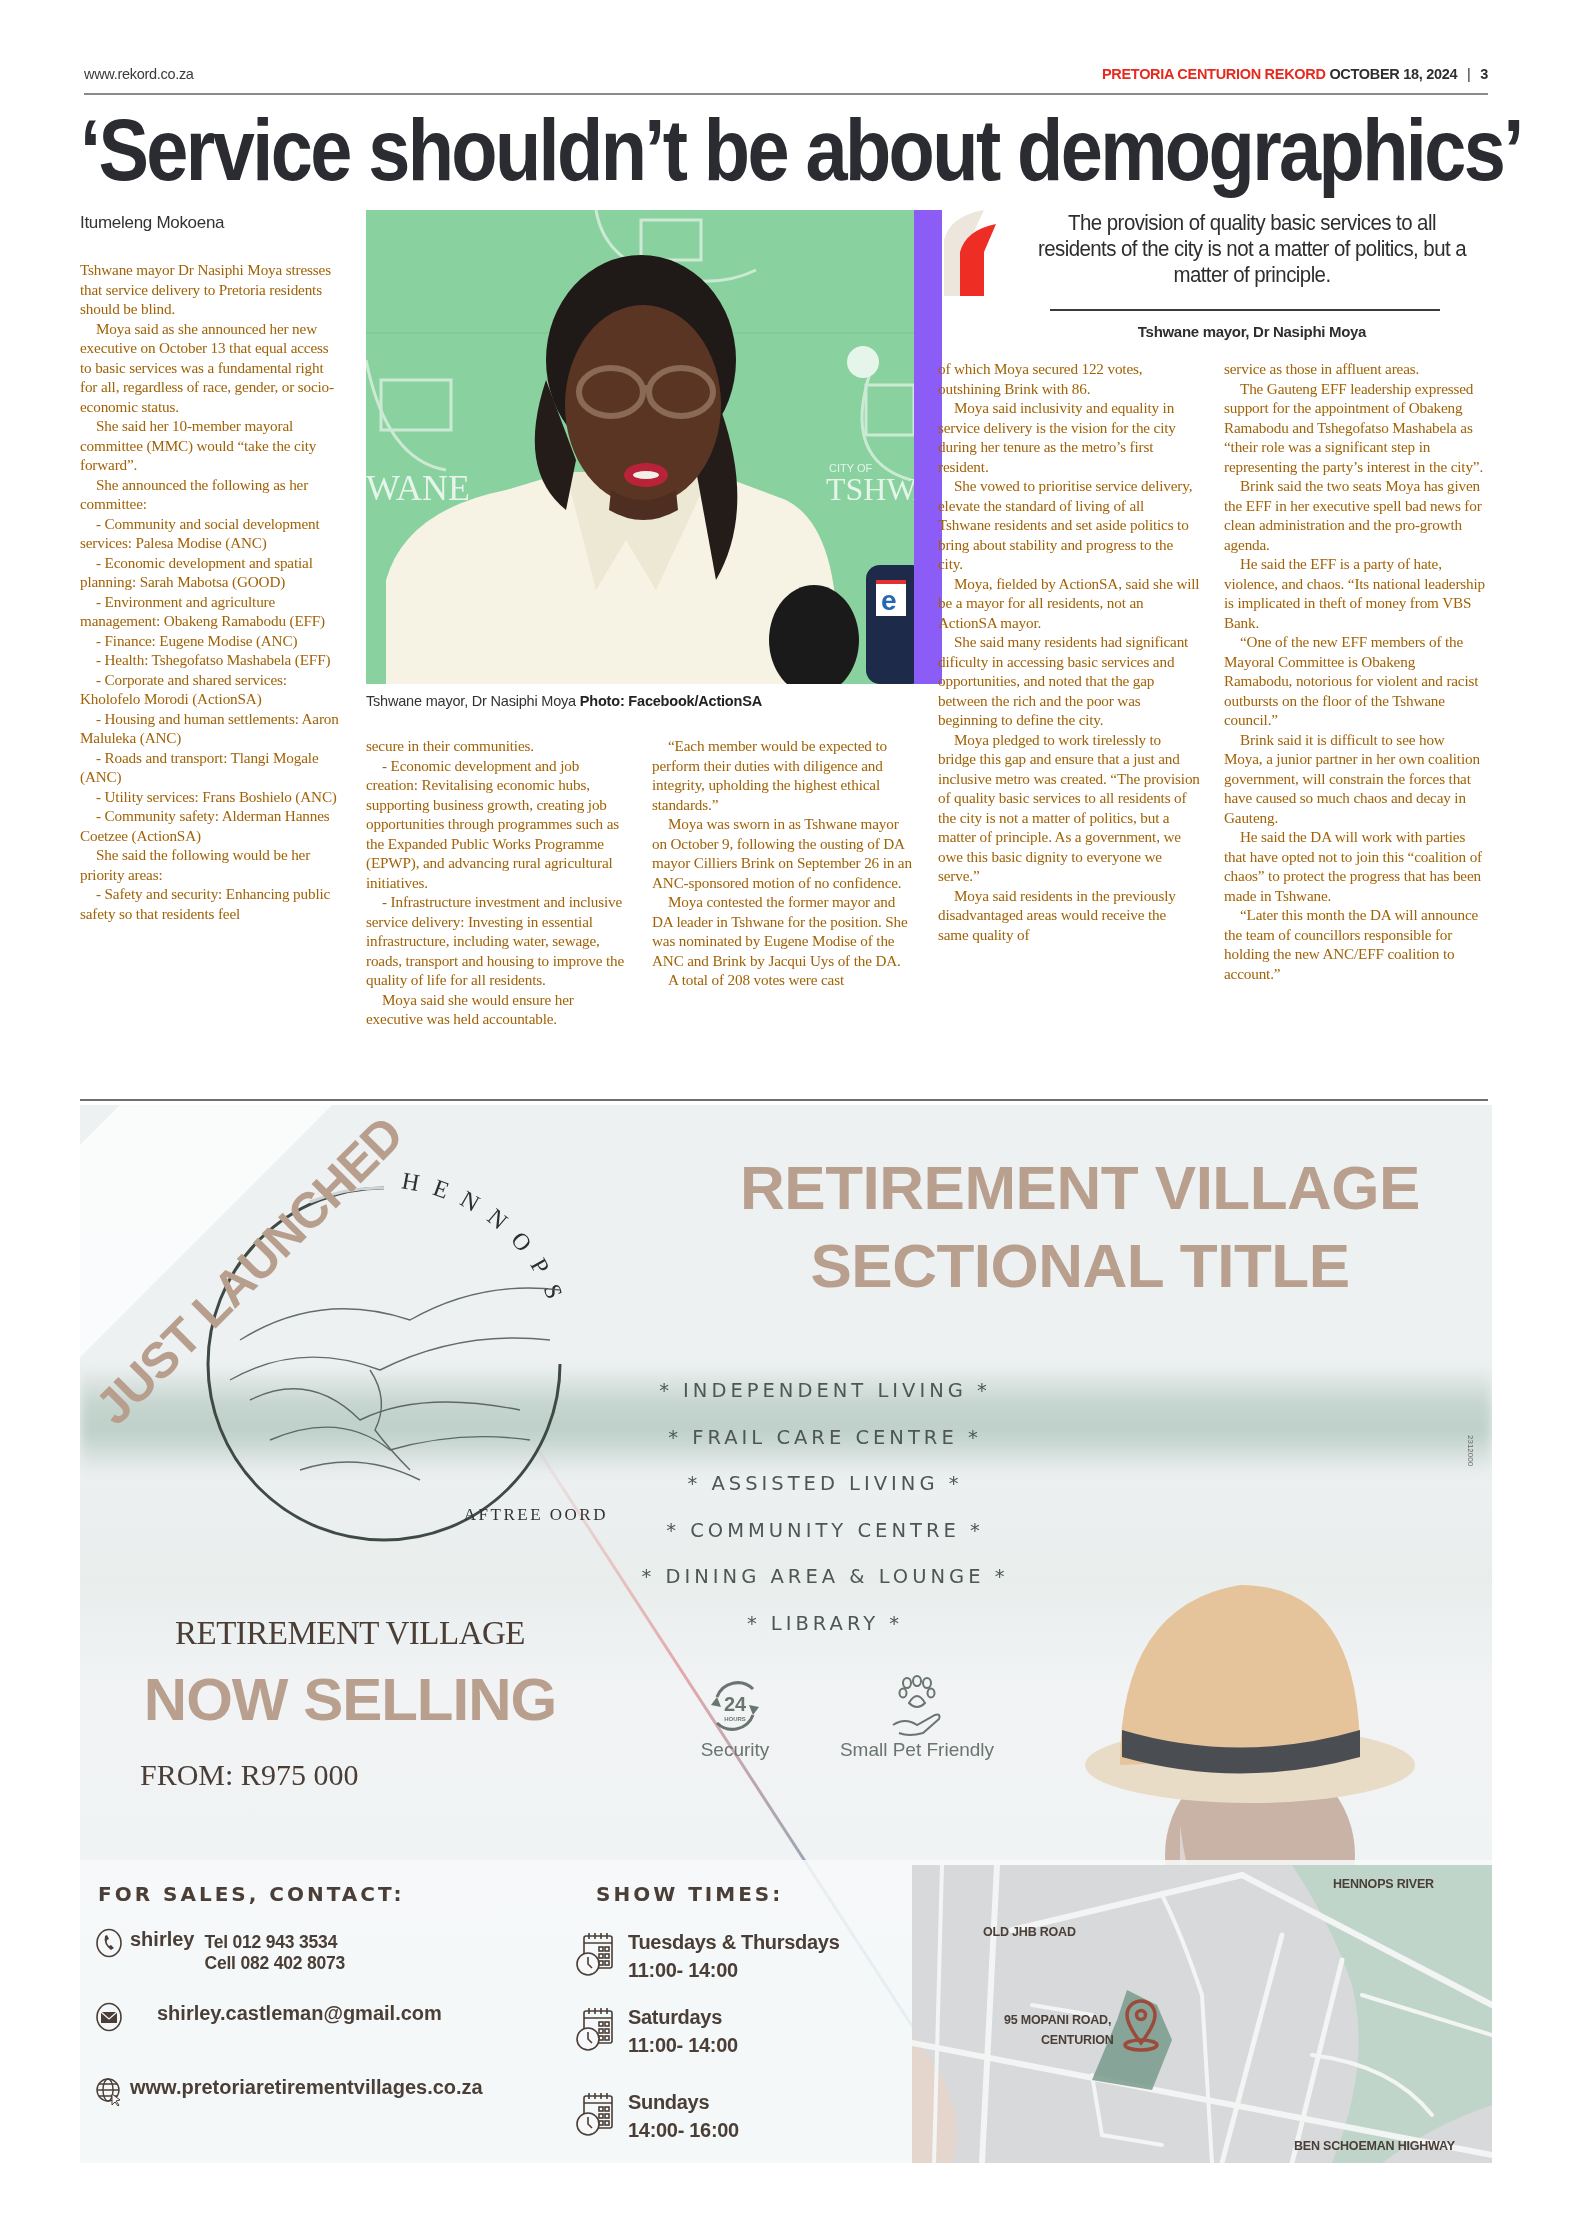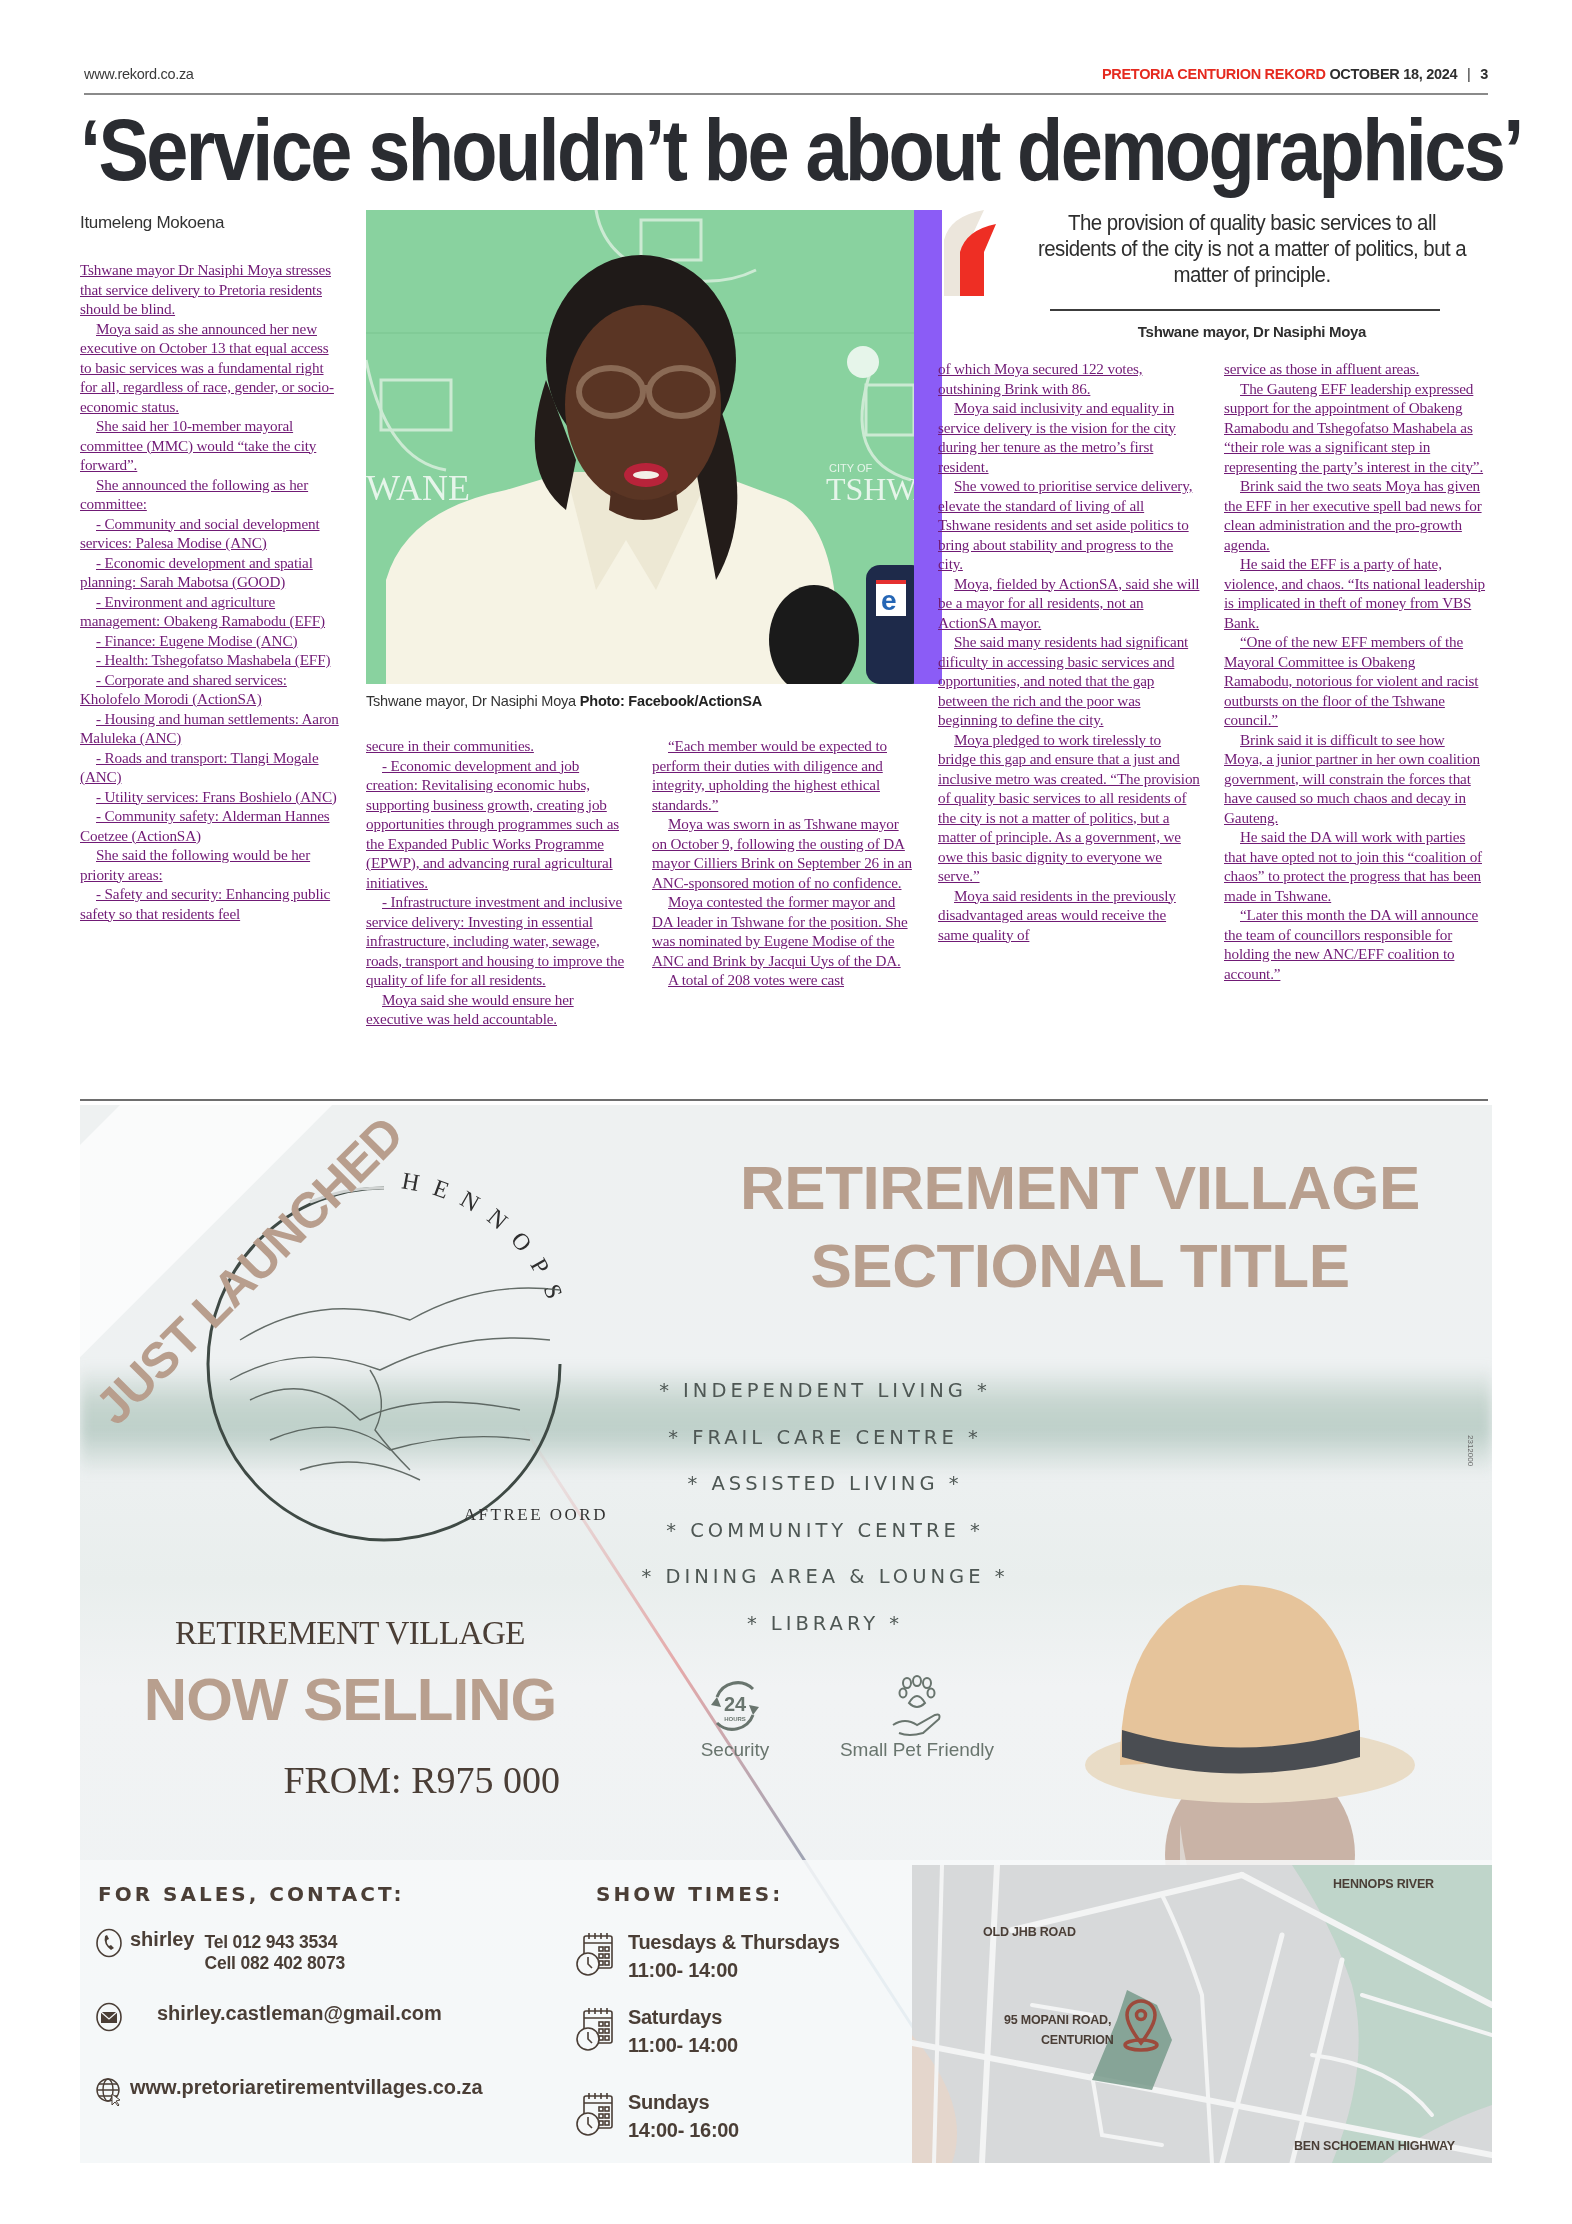--- a/index.html
+++ b/index.html
@@ -11,21 +11,21 @@
   .site-url { font-family: "Liberation Sans", sans-serif; font-size: 14.5px; color: #3a3a3a; letter-spacing: -0.3px; }
   .folio { font-family: "Liberation Sans", sans-serif; font-size: 14.5px; font-weight: bold; color: #2e2e2e; letter-spacing: -0.3px; }
   .folio .pub { color: #e52a1f; }
   .folio .sep { padding: 0 6px; font-weight: normal; }
   .rule-top { position: absolute; left: 84px; right: 84px; top: 93px; height: 2px; background: #8a8a8a; }
 
   .headline { position: absolute; left: 80px; top: 100px; width: 1420px; text-align: center; font-family: "Liberation Sans", sans-serif; font-weight: bold; font-size: 88px; line-height: 100px; color: #2a2c31; letter-spacing: -3px; transform: scaleX(0.86); transform-origin: left center; white-space: nowrap; }
 
   
   .byline { position: absolute; left: 80px; top: 213px; font-family: "Liberation Sans", sans-serif; font-size: 17px; color: #333; letter-spacing: -0.3px; }
-  .col { position: absolute; font-size: 15.2px; line-height: 19.5px; color: #701a75; letter-spacing: -0.15px; text-decoration: underline; }
+  .col { position: absolute; font-size: 15.2px; line-height: 19.5px; color: #a16207; letter-spacing: -0.15px; }
   .col p { text-indent: 16px; }
   .col p.first { text-indent: 0; }
   .col1 { left: 80px; top: 260px; width: 262px; }
   .col2 { left: 366px; top: 736px; width: 262px; }
   .col3 { left: 652px; top: 736px; width: 262px; }
   .col4 { left: 938px; top: 359px; width: 262px; }
   .col5 { left: 1224px; top: 359px; width: 262px; }
 
   .photo { position: absolute; left: 366px; top: 210px; width: 576px; height: 474px; overflow: hidden; background: #8b5cf6; }
   .caption { position: absolute; left: 366px; top: 693px; font-family: "Liberation Sans", sans-serif; font-size: 14.5px; color: #333; letter-spacing: -0.2px; }
@@ -46,21 +46,21 @@
   .just-launched { position: absolute; left: 4px; top: 290px; font-family: "Liberation Sans", sans-serif; font-weight: bold; font-size: 50px; color: #b89e8d; letter-spacing: -1px; transform: rotate(-45deg); transform-origin: left top; white-space: nowrap; }
   .logo-circle { position: absolute; left: 80px; top: 35px; width: 448px; height: 448px; }
   .aftree { position: absolute; left: 80px; top: 400px; width: 448px; text-align: right; font-family: "Liberation Serif", serif; font-size: 17px; letter-spacing: 2.5px; color: #333; }
 
   .ad-title { position: absolute; left: 590px; top: 44px; width: 820px; text-align: center; font-family: "Liberation Sans", sans-serif; font-weight: bold; font-size: 62px; line-height: 78px; color: #b89f8e; letter-spacing: -0.5px; }
   .amenities { position: absolute; left: 530px; top: 263px; width: 430px; text-align: center; }
   .amenity { font-family: "DejaVu Sans", sans-serif; font-size: 19.5px; letter-spacing: 4px; color: #4e5754; height: 46.5px; line-height: 46.5px; white-space: nowrap; }
 
   .rv-label { position: absolute; left: 60px; top: 510px; width: 420px; text-align: center; font-family: "Liberation Serif", serif; font-size: 33px; color: #4a3e36; letter-spacing: -0.5px; }
   .now-selling { position: absolute; left: 40px; top: 560px; width: 460px; text-align: center; font-family: "Liberation Sans", sans-serif; font-weight: bold; font-size: 60px; color: #b89f8e; letter-spacing: -1px; }
-  .price { position: absolute; left: 60px; top: 653px; width: 420px; text-align: right; font-family: "Liberation Serif", serif; font-size: 38px; color: #4a3e36; }
+  .price { position: absolute; left: 60px; top: 653px; width: 420px; text-align: left; font-family: "Liberation Serif", serif; font-size: 30px; color: #4a3e36; }
 
   .feature { position: absolute; text-align: center; font-family: "Liberation Sans", sans-serif; font-size: 19px; color: #69756e; }
   .feature svg { display: block; margin: 0 auto 2px; }
   .f-security { left: 600px; top: 570px; width: 110px; }
   .f-pets { left: 742px; top: 570px; width: 190px; }
 
   .man { position: absolute; left: 930px; top: 420px; width: 480px; height: 640px; }
   .fishing-line { position: absolute; left: 440px; top: 320px; width: 3px; height: 720px; background: linear-gradient(180deg, rgba(220,120,120,0.0), rgba(220,110,110,0.55) 40%, rgba(90,140,170,0.8) 90%); transform: rotate(-33deg); transform-origin: top left; }
   .ad-code { position: absolute; left: 1395px; top: 330px; font-family: "Liberation Sans", sans-serif; font-size: 8px; color: #666; transform: rotate(90deg); transform-origin: left top; }
 

